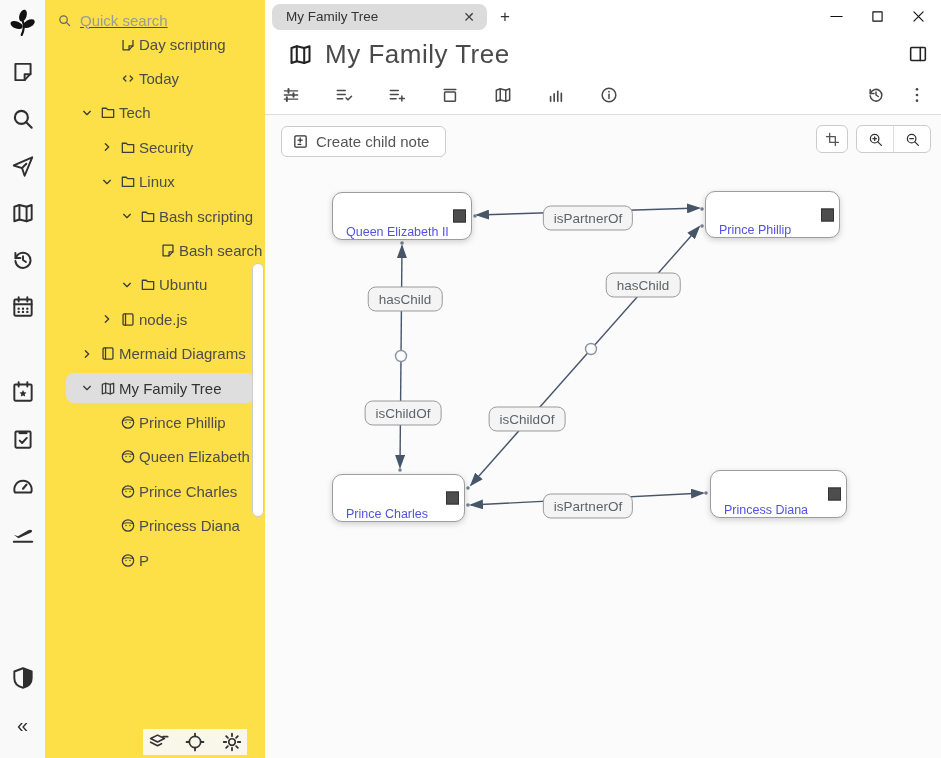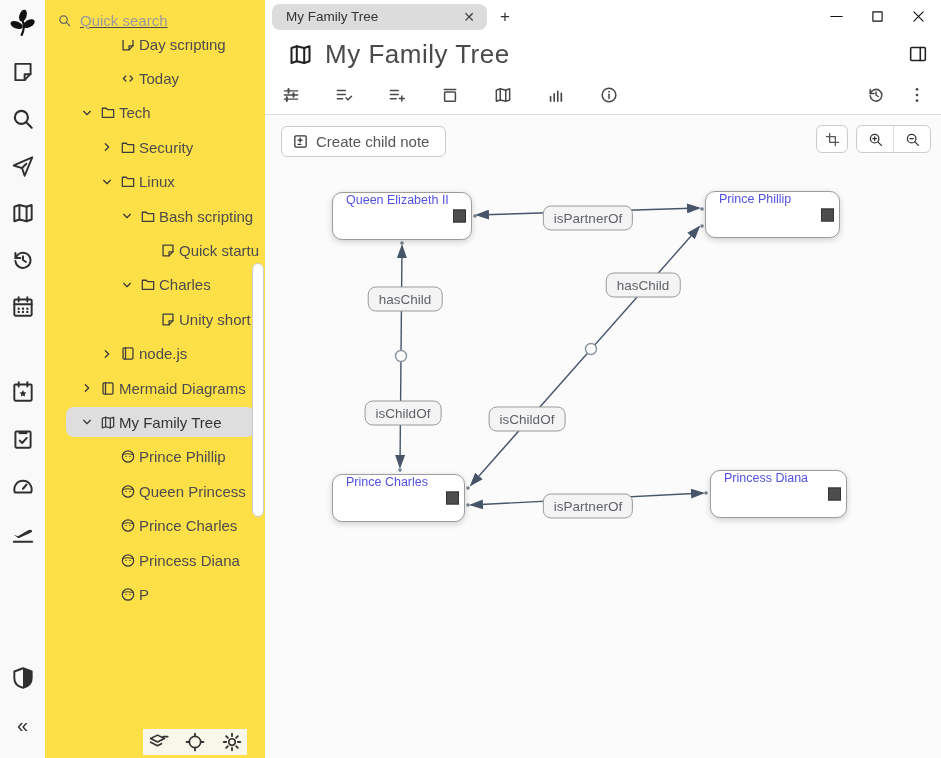--- a/index.html
+++ b/index.html
@@ -72,21 +72,21 @@
   .crop-btn { top:10px; right:93px; width:32px; height:28px; justify-content:center; }
   .zoom-group { top:10px; right:10px; width:75px; height:28px; }
   .zoom-group .zbtn { flex:1; display:flex; align-items:center; justify-content:center;
     height:100%; cursor:pointer; color:#333; }
   .zoom-group .zbtn + .zbtn { border-left:1px solid #ddd; }
   .map-btn .mic { width:17px; height:17px; }
 
   svg.edges { position:absolute; left:0; top:0; }
 
   .map-node { position:absolute; background:#fff; border:1px solid #9d9d9d; border-radius:10px;
-    box-shadow:0 2px 6px rgba(0,0,0,.18); display:flex; align-items:flex-start;
+    box-shadow:0 2px 6px rgba(0,0,0,.18); display:flex; align-items:flex-end;
     padding-left:13px; cursor:grab; }
   .node-label { font-size:12.5px; color:#5252e2; white-space:nowrap; }
   .node-handle { position:absolute; right:5px; top:50%; transform:translateY(-50%);
     width:13px; height:13px; background:#4d4d4d; border:1px solid #333; cursor:pointer; }
 
   .edge-label { position:absolute; transform:translate(-50%,-50%); background:#f4f4f4;
     border:1px solid #999; border-radius:8px; padding:4px 10px; font-size:13.5px;
     color:#5f6368; white-space:nowrap; cursor:pointer; }
 </style>
 </head>
@@ -270,48 +270,36 @@
           </div>
           <div class="tree-row" style="padding-left: 81px;">
             <span class="row-inner">
               <span class="chev"></span>
               <span class="ticon">
                 <svg class="ic" viewBox="0 0 24 24" width="100%" height="100%" fill="none" stroke="currentColor" stroke-width="1.8" stroke-linecap="round" stroke-linejoin="round">
                   <path d="M5 4.5h14v9l-5.5 6H5z"></path>
                   <path d="M13.5 19.5V14H19"></path>
                 </svg>
               </span>
-              <span class="tlabel">Quick startu</span>
+              <span class="tlabel">Bash search</span>
             </span>
           </div>
           <div class="tree-row" style="padding-left: 61px;">
             <span class="row-inner">
               <span class="chev">
                 <svg class="ic" viewBox="0 0 24 24" width="100%" height="100%" fill="none" stroke="currentColor" stroke-width="1.8" stroke-linecap="round" stroke-linejoin="round">
                   <path d="M7 9.5l5 5 5-5" stroke-width="2"></path>
                 </svg>
               </span>
               <span class="ticon">
                 <svg class="ic" viewBox="0 0 24 24" width="100%" height="100%" fill="none" stroke="currentColor" stroke-width="1.8" stroke-linecap="round" stroke-linejoin="round">
                   <path d="M4 19V6h5.5l2 2H20v11z"></path>
                 </svg>
               </span>
-              <span class="tlabel">Charles</span>
-            </span>
-          </div>
-          <div class="tree-row" style="padding-left: 81px;">
-            <span class="row-inner">
-              <span class="chev"></span>
-              <span class="ticon">
-                <svg class="ic" viewBox="0 0 24 24" width="100%" height="100%" fill="none" stroke="currentColor" stroke-width="1.8" stroke-linecap="round" stroke-linejoin="round">
-                  <path d="M5 4.5h14v9l-5.5 6H5z"></path>
-                  <path d="M13.5 19.5V14H19"></path>
-                </svg>
-              </span>
-              <span class="tlabel">Unity short</span>
+              <span class="tlabel">Ubuntu</span>
             </span>
           </div>
           <div class="tree-row" style="padding-left: 41px; align-items: center;">
             <span class="row-inner">
               <span class="chev">
                 <svg class="ic" viewBox="0 0 24 24" width="100%" height="100%" fill="none" stroke="currentColor" stroke-width="1.8" stroke-linecap="round" stroke-linejoin="round">
                   <path d="M9.5 7l5 5-5 5" stroke-width="2"></path>
                 </svg>
               </span>
               <span class="ticon">
@@ -373,21 +361,21 @@
             <span class="row-inner">
               <span class="chev"></span>
               <span class="ticon">
                 <svg class="ic" viewBox="0 0 24 24" width="100%" height="100%" fill="none" stroke="currentColor" stroke-width="1.8" stroke-linecap="round" stroke-linejoin="round">
                   <circle cx="12" cy="12" r="8"></circle>
                   <circle cx="9.2" cy="12" r="1" fill="currentColor" stroke="none"></circle>
                   <circle cx="14.8" cy="12" r="1" fill="currentColor" stroke="none"></circle>
                   <path d="M4.8 9.8C8 7.8 12 7.6 19 9.2" stroke-width="1.4"></path>
                 </svg>
               </span>
-              <span class="tlabel">Queen Princess</span>
+              <span class="tlabel">Queen Elizabeth</span>
             </span>
           </div>
           <div class="tree-row" style="padding-left: 41px;">
             <span class="row-inner">
               <span class="chev"></span>
               <span class="ticon">
                 <svg class="ic" viewBox="0 0 24 24" width="100%" height="100%" fill="none" stroke="currentColor" stroke-width="1.8" stroke-linecap="round" stroke-linejoin="round">
                   <circle cx="12" cy="12" r="8"></circle>
                   <circle cx="9.2" cy="12" r="1" fill="currentColor" stroke="none"></circle>
                   <circle cx="14.8" cy="12" r="1" fill="currentColor" stroke="none"></circle>

